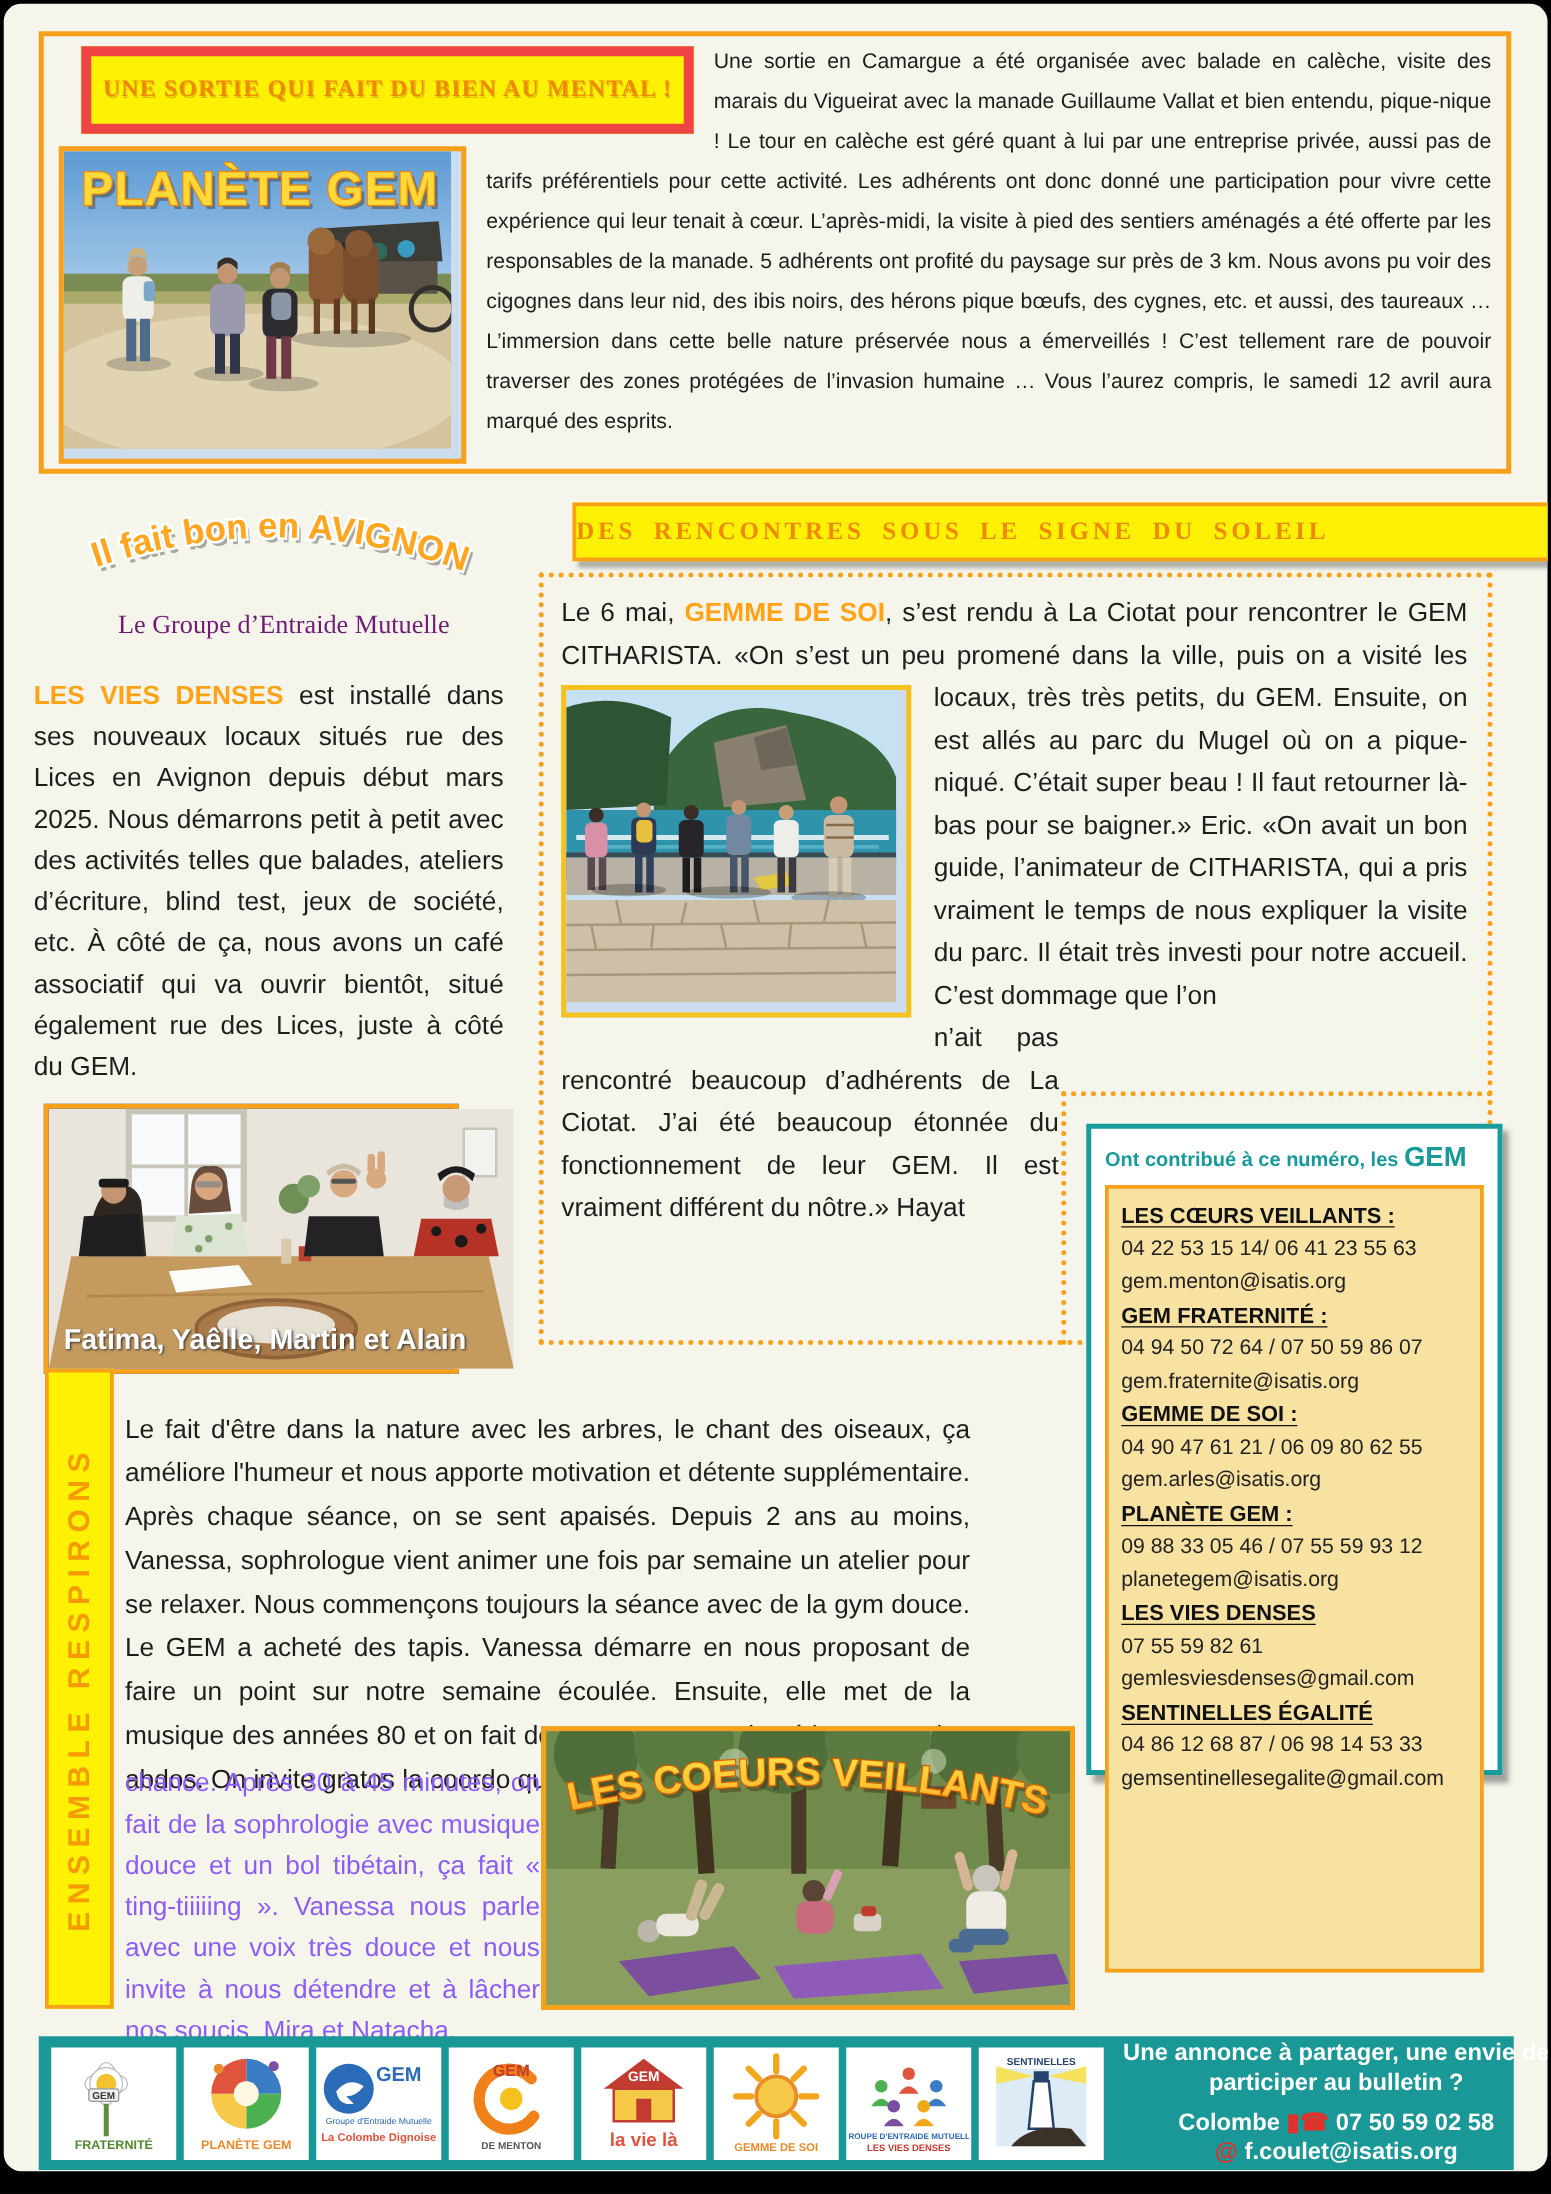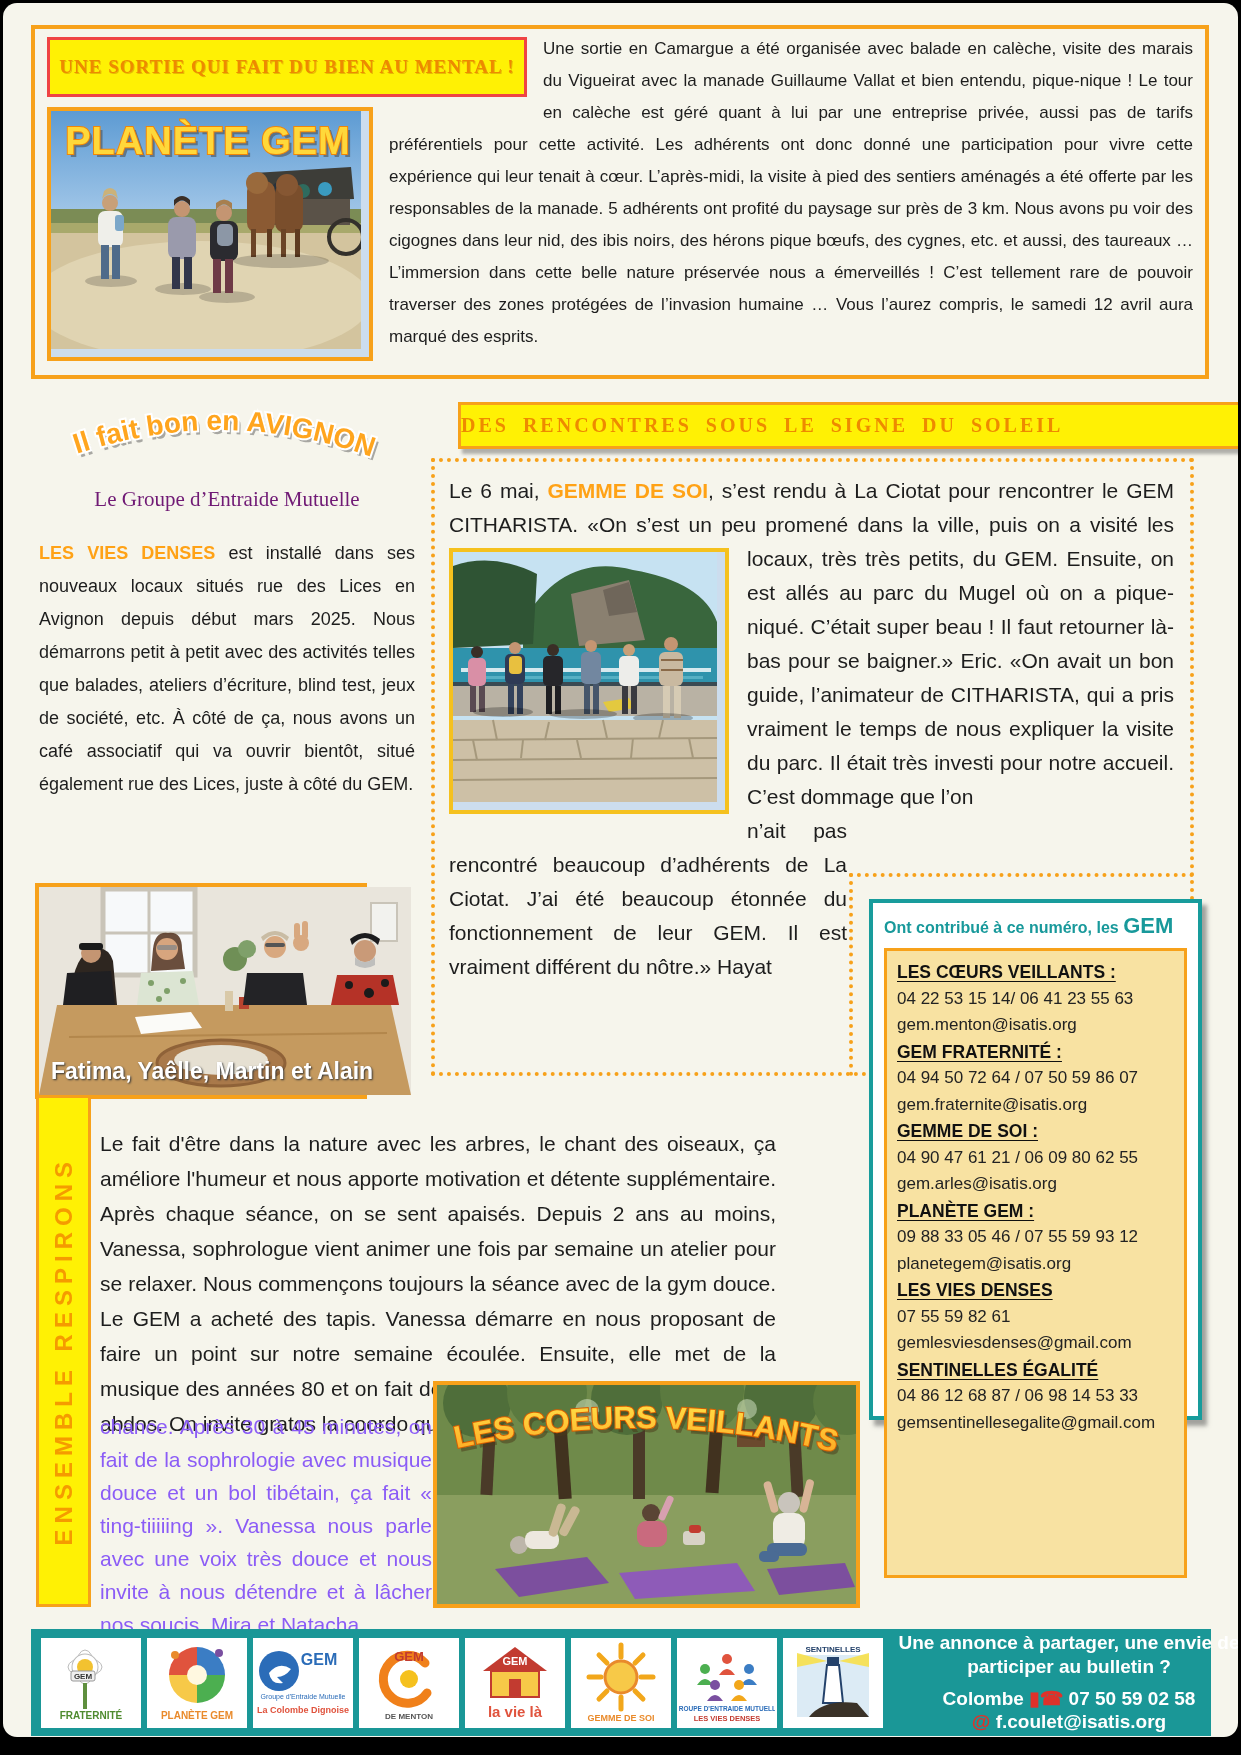--- a/index.html
+++ b/index.html
@@ -5,32 +5,32 @@
   html,body{margin:0;padding:0;background:#000;}
   .page{position:relative;width:1241px;height:1755px;background:#000;overflow:hidden;
         font-family:"Liberation Sans",sans-serif;}
   .sheet{position:absolute;left:3px;top:3px;width:1235px;height:1734px;background:#F6F5EC;
          border-radius:14px;overflow:hidden;}
   .abs{position:absolute;box-sizing:border-box;}
 
   
   .top-frame{left:28px;top:22px;width:1178px;height:354px;border:4px solid #F7A11A;
              padding:4px 12px 0 10px;}
-  .t-titlebox{float:left;width:474px;height:54px;background:#FFF104;border:3px solid #ef4444;
-              margin:4px 16px 8px 2px;display:flex;align-items:center;justify-content:center;}
+  .t-titlebox{float:left;width:474px;height:54px;background:#FFF104;border:8px solid #ef4444;
+              margin:4px 16px 8px 20px;display:flex;align-items:center;justify-content:center;}
   .t-title{font-family:"Liberation Serif",serif;font-weight:bold;font-size:19px;color:#EE8A00;
            letter-spacing:1px;text-shadow:1px 1px 0 rgba(180,90,0,.35);white-space:nowrap;}
   .t-photo{float:left;clear:left;width:318px;height:246px;border:4px solid #F7A11A;
            margin:2px 16px 4px 2px;background:#cde;}
   .body-text{font-size:17px;line-height:32px;text-align:justify;color:#1d1d1d;}
 
   
   .av-arc{left:22px;top:386px;width:398px;height:94px;}
   .av-lead{left:36px;top:484px;width:376px;font-size:21px;color:#701a75;text-align:center;font-family:Liberation Serif, serif;}
-  .av-body{left:36px;top:516px;width:376px;font-size:18px;line-height:33px;text-align:justify;color:#1d1d1d;}
+  .av-body{left:24px;top:516px;width:376px;font-size:21px;line-height:33px;text-align:justify;color:#1d1d1d;}
   .hl{color:#FFA216;font-weight:bold;}
   .av-photo{left:32px;top:880px;width:332px;height:216px;border:4px solid #F7A11A;background:#1d4ed8;}
 
   
   .soleil-title{left:455px;top:399px;width:816px;height:47px;background:#FFF104;border:3px solid #F7A11A;
                 box-shadow:4px 5px 3px rgba(90,90,90,.45);display:flex;align-items:center;justify-content:flex-start;}
   .soleil-title span{font-family:"Liberation Serif",serif;font-weight:bold;font-size:20px;color:#EE8A00;
                 letter-spacing:3px;word-spacing:6px;white-space:nowrap;}
   .soleil-box{left:428px;top:455px;width:763px;height:618px;border:4px dotted #F7A11A;
               padding:12px 16px 0 14px;font-size:21px;line-height:34px;text-align:justify;color:#1d1d1d;}

